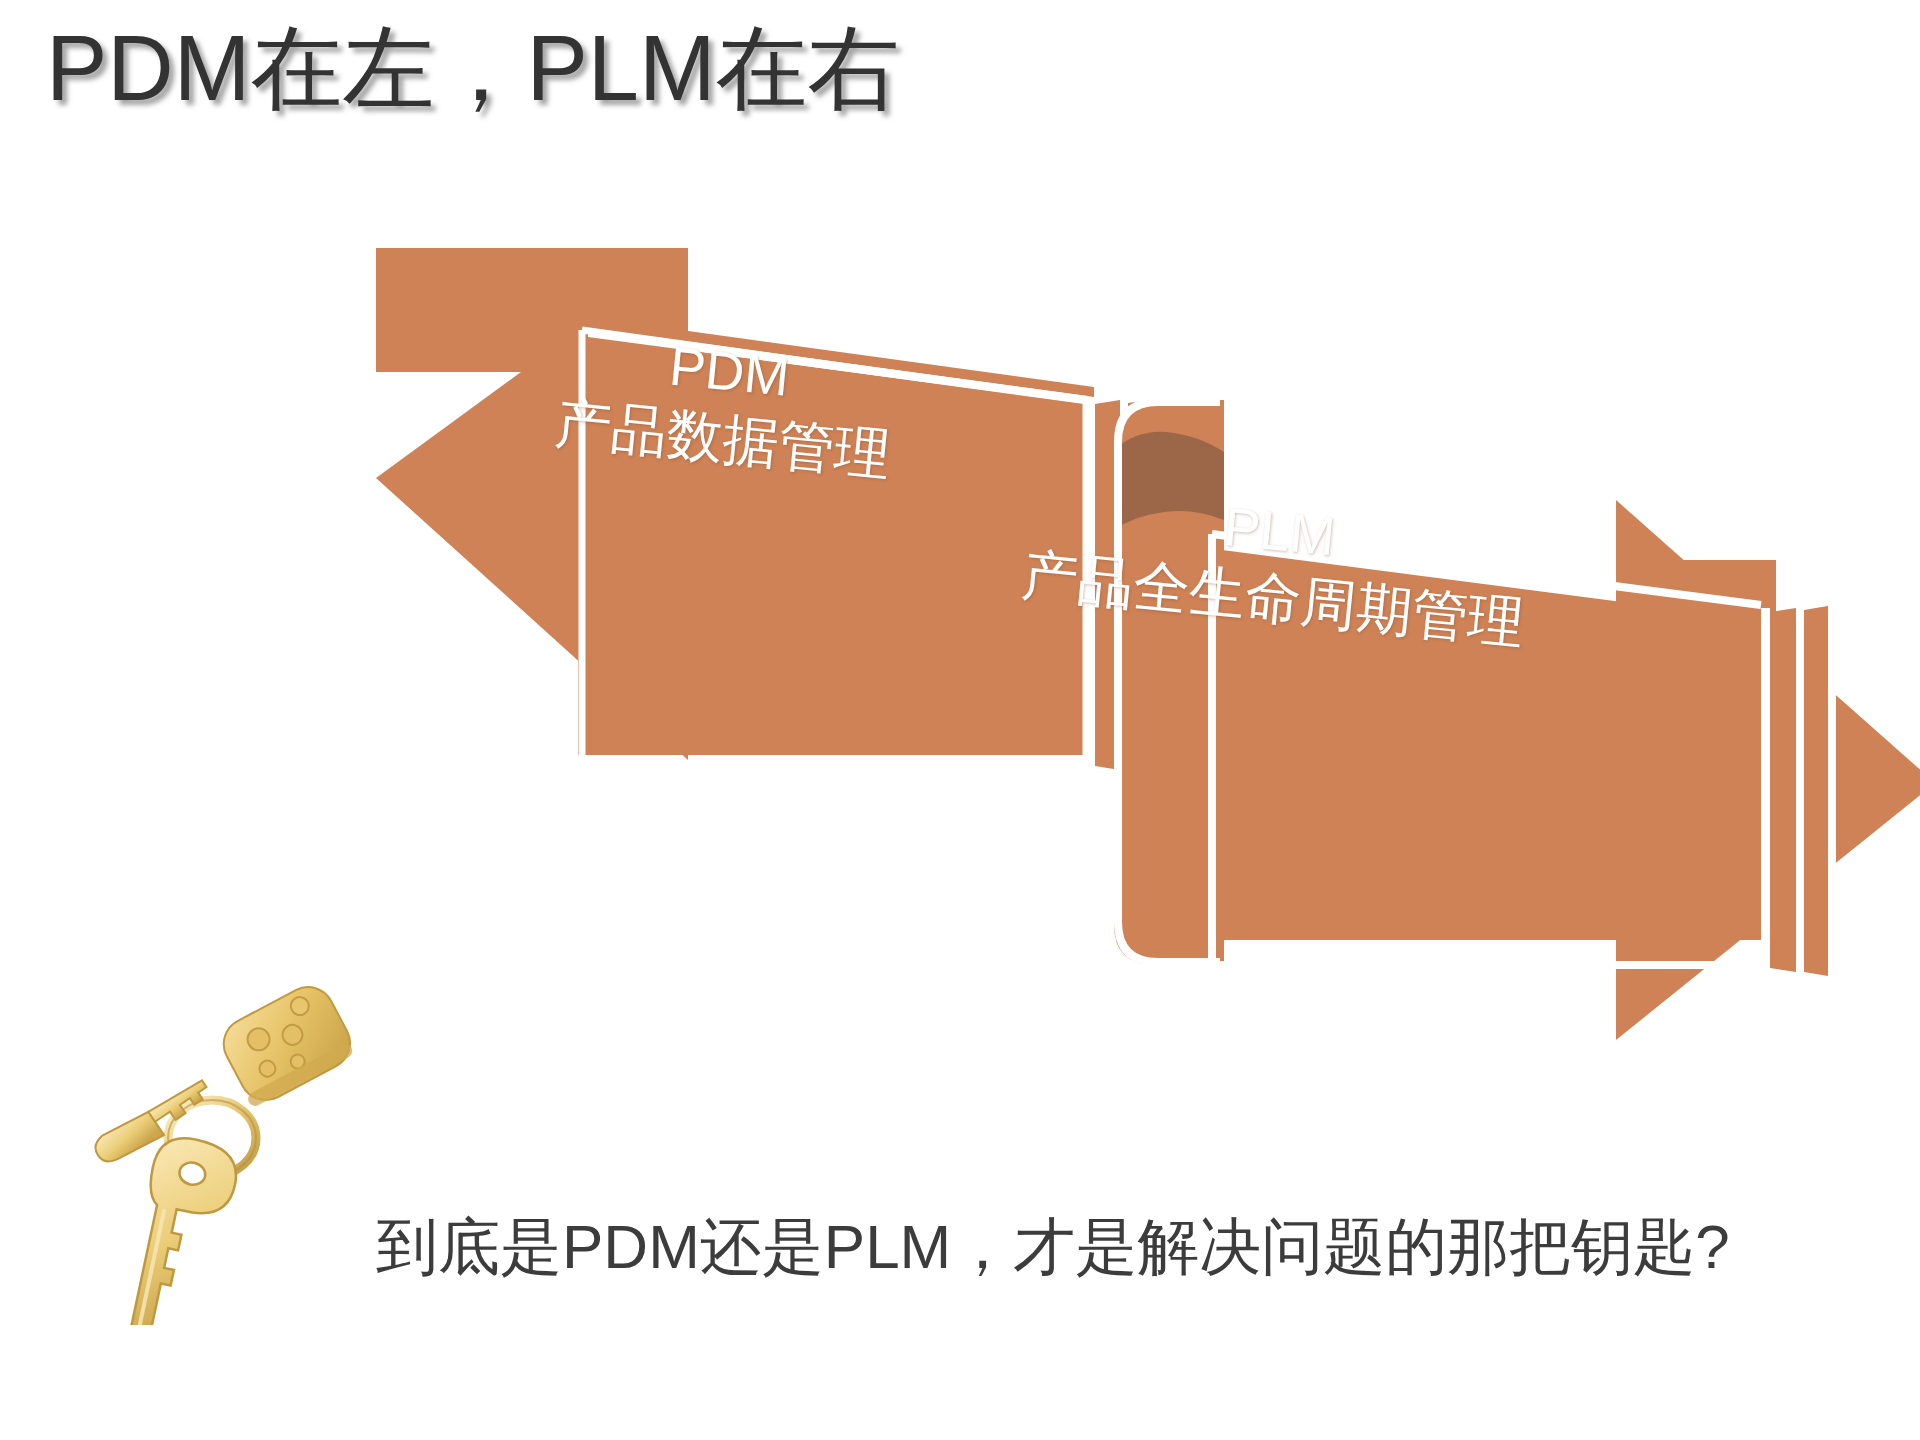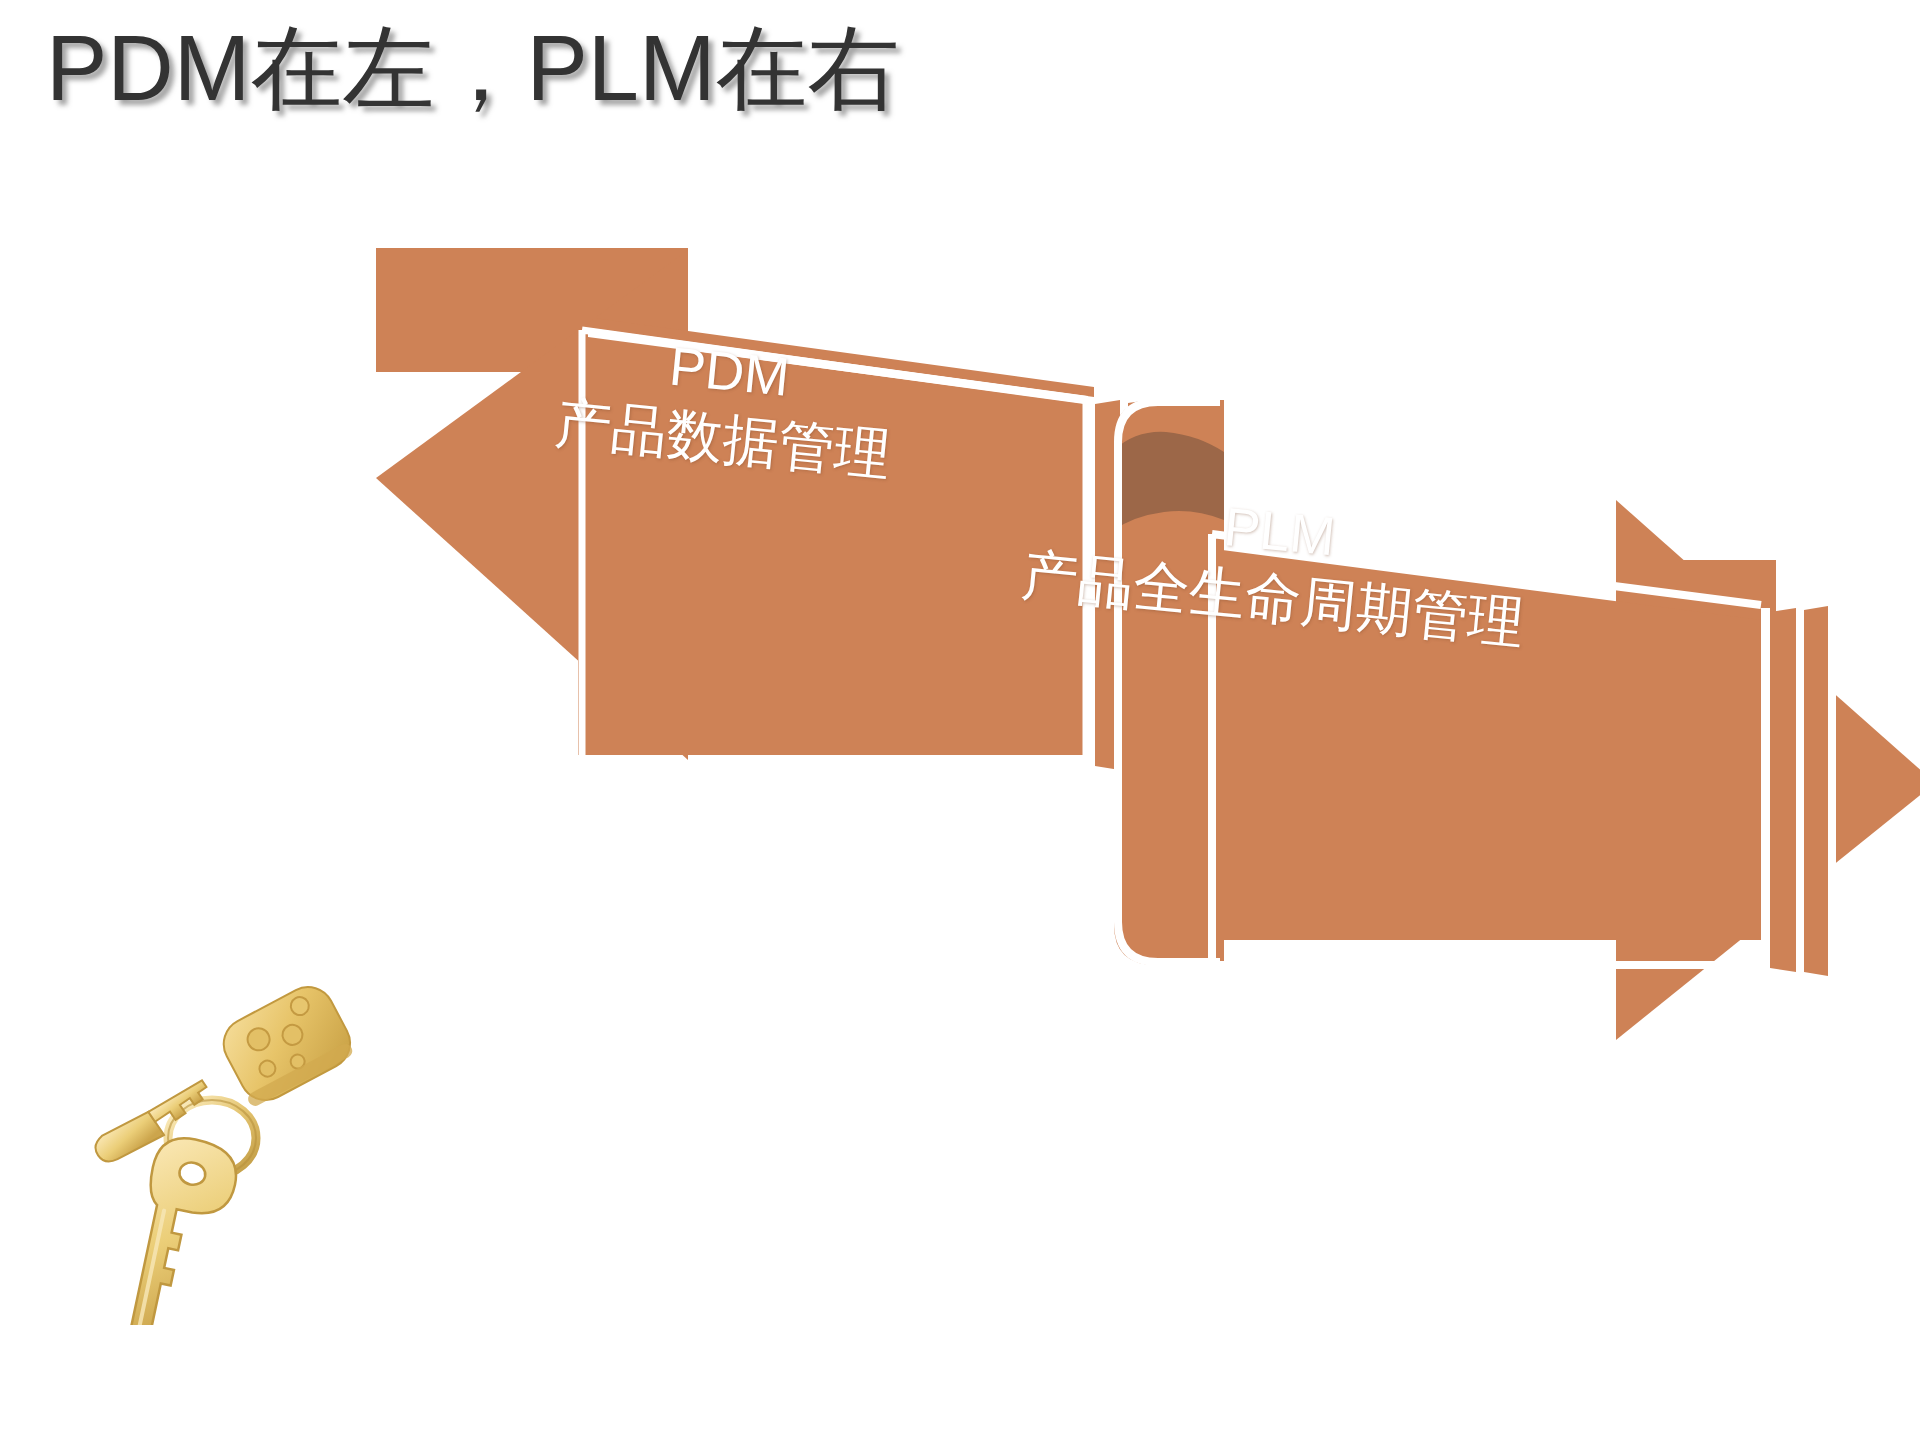--- a/index.html
+++ b/index.html
@@ -288,14 +288,15 @@
                  Q -2,210 -2,196
                  L -2,72
                  Q -14,64 -14,36
                  Q -14,0 22,0 Z" fill="url(#goldB)" stroke="#C09840" stroke-width="2.5"></path>
         <ellipse cx="26" cy="34" rx="13" ry="11" fill="#FFFFFF" stroke="#C09840" stroke-width="2.5"></ellipse>
         <path d="M 6,76 L 6,198" stroke="#F7E6B4" stroke-width="4" stroke-linecap="round" opacity="0.85"></path>
       </g>
     </svg>
   </div>
 
+  <div id="caption">到底是PDM还是PLM，才是解决问题的那把钥匙?</div>
 
 </div>
 
 </body></html>

